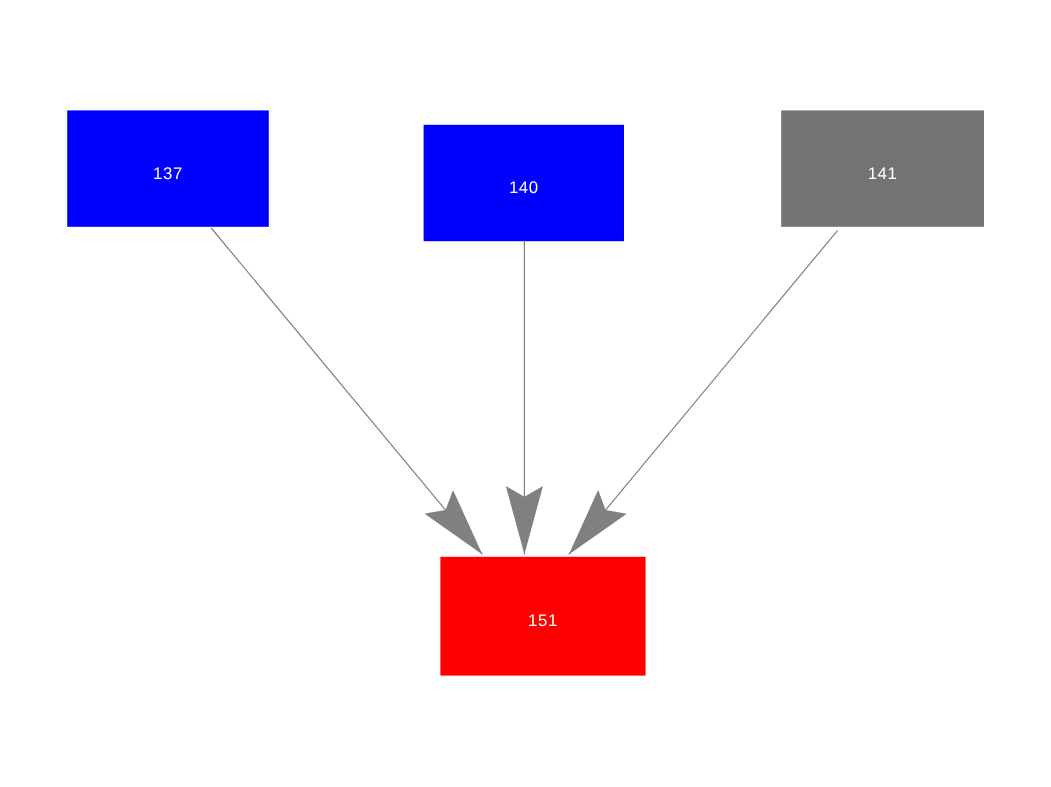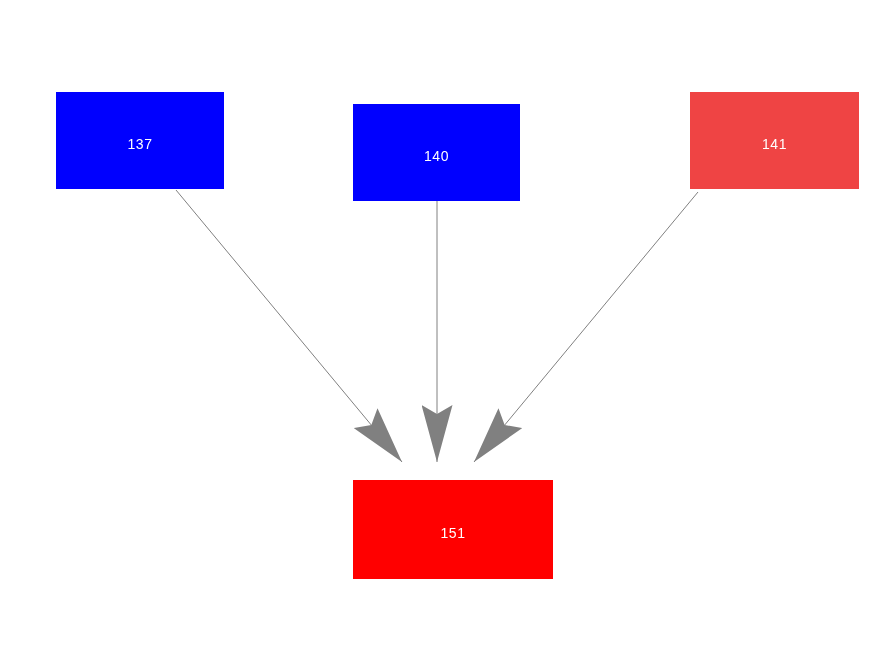--- a/index.html
+++ b/index.html
@@ -51,20 +51,20 @@
         <line x1="698" y1="192" x2="474" y2="462" stroke="#808080" stroke-width="1" marker-end="url(#ah)"></line>
       </g>
   </svg>
   <div id="node-group">
       <div class="node" style="left: 56px; top: 92px; width: 168px; height: 97px; background: rgb(0, 0, 255); color: rgb(255, 255, 255);">
         <span>137</span>
       </div>
       <div class="node" style="left: 353px; top: 104px; width: 167px; height: 97px; background: rgb(0, 0, 255); color: rgb(255, 255, 255);">
         <span>140</span>
       </div>
-      <div class="node" style="left: 651px; top: 92px; width: 169px; height: 97px; background: #ef4444; color: rgb(255, 255, 255); margin-left: 39px;">
+      <div class="node" style="left: 651px; top: 92px; width: 169px; height: 97px; background: #737373; color: rgb(255, 255, 255);">
         <span>141</span>
       </div>
-      <div class="node" style="left: 353px; top: 464px; width: 200px; height: 99px; background: rgb(255, 0, 0); color: rgb(255, 255, 255); margin-top: 16px;">
+      <div class="node" style="left: 367px; top: 464px; width: 171px; height: 99px; background: rgb(255, 0, 0); color: rgb(255, 255, 255);">
         <span>151</span>
       </div>
     </div>
 </div>
 
 </body></html>

